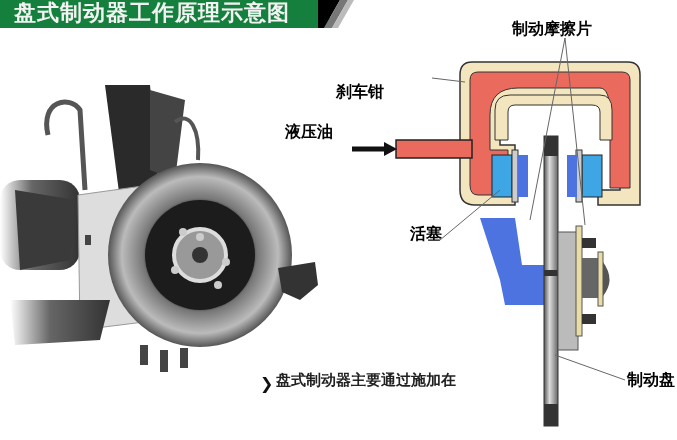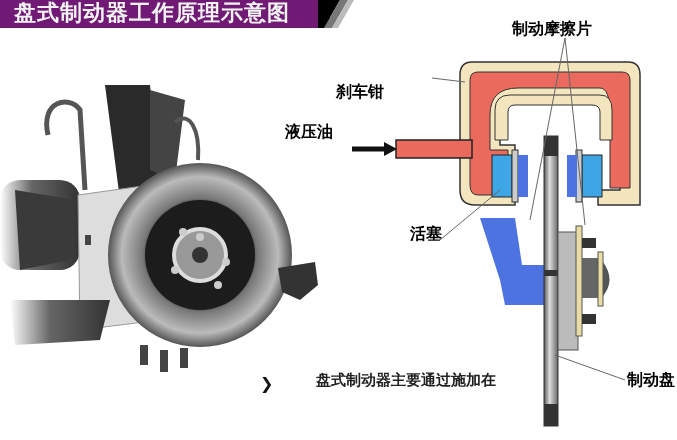--- a/index.html
+++ b/index.html
@@ -1,21 +1,21 @@
 <!DOCTYPE html>
 <html><head>
 <meta charset="utf-8">
 <style>
   html,body{margin:0;padding:0;background:#fff;}
   body{width:677px;height:440px;position:relative;overflow:hidden;font-family:"DejaVu Sans",sans-serif;}
-  .header{position:absolute;left:0;top:0;width:330px;height:28px;background:#701a75;}
+  .header{position:absolute;left:0;top:0;width:330px;height:28px;background:#15803d;}
   .header-stripes{position:absolute;left:318px;top:0;width:40px;height:28px;}
   .title{position:absolute;left:14px;top:-2px;color:#f2f2f2;font-size:22px;font-weight:bold;letter-spacing:1px;line-height:30px;white-space:nowrap;}
   .label{position:absolute;font-size:16px;color:#000000;white-space:nowrap;font-weight:bold;}
-  .desc{position:absolute;left:276px;top:371px;font-size:15px;font-weight:bold;color:#222;line-height:19px;width:250px;margin-left:40px;}
+  .desc{position:absolute;left:276px;top:371px;font-size:15px;font-weight:bold;color:#222;line-height:19px;width:250px;}
   .desc-arrow{position:absolute;left:260px;top:374px;font-size:16px;font-weight:bold;color:#111;}
   svg{position:absolute;left:0;top:0;}
 </style>
 </head>
 <body>
 
 <div class="header">
   <div class="title">盘式制动器工作原理示意图</div>
 </div>
 <svg class="header-stripes" width="40" height="28" style="left:318px;">

